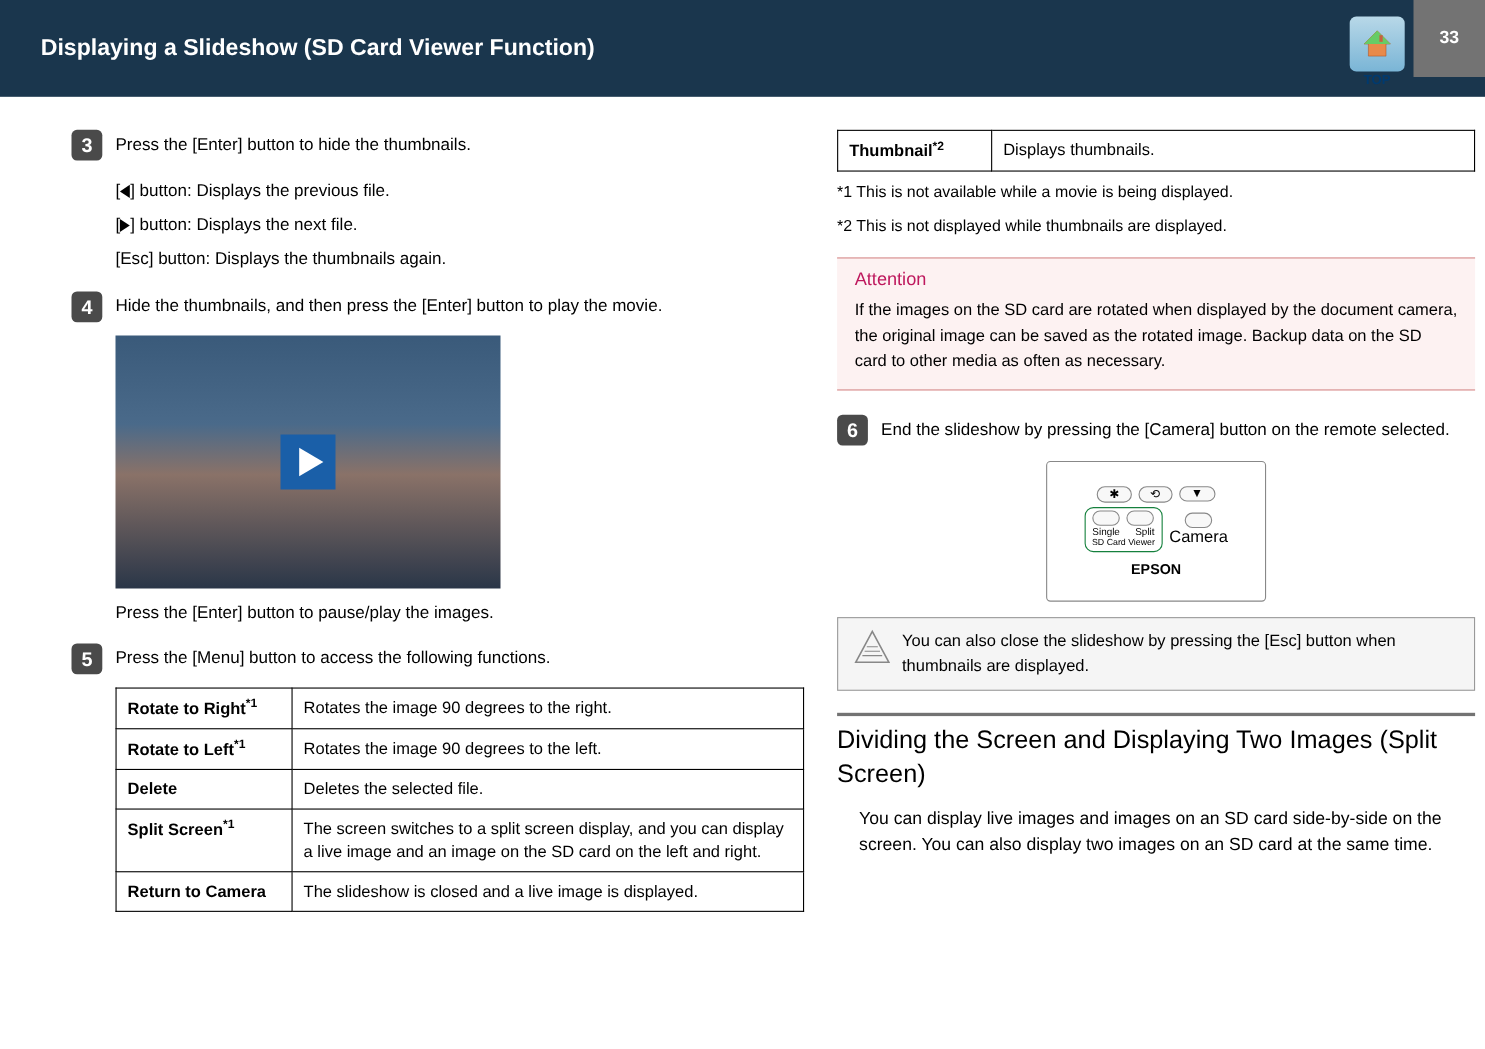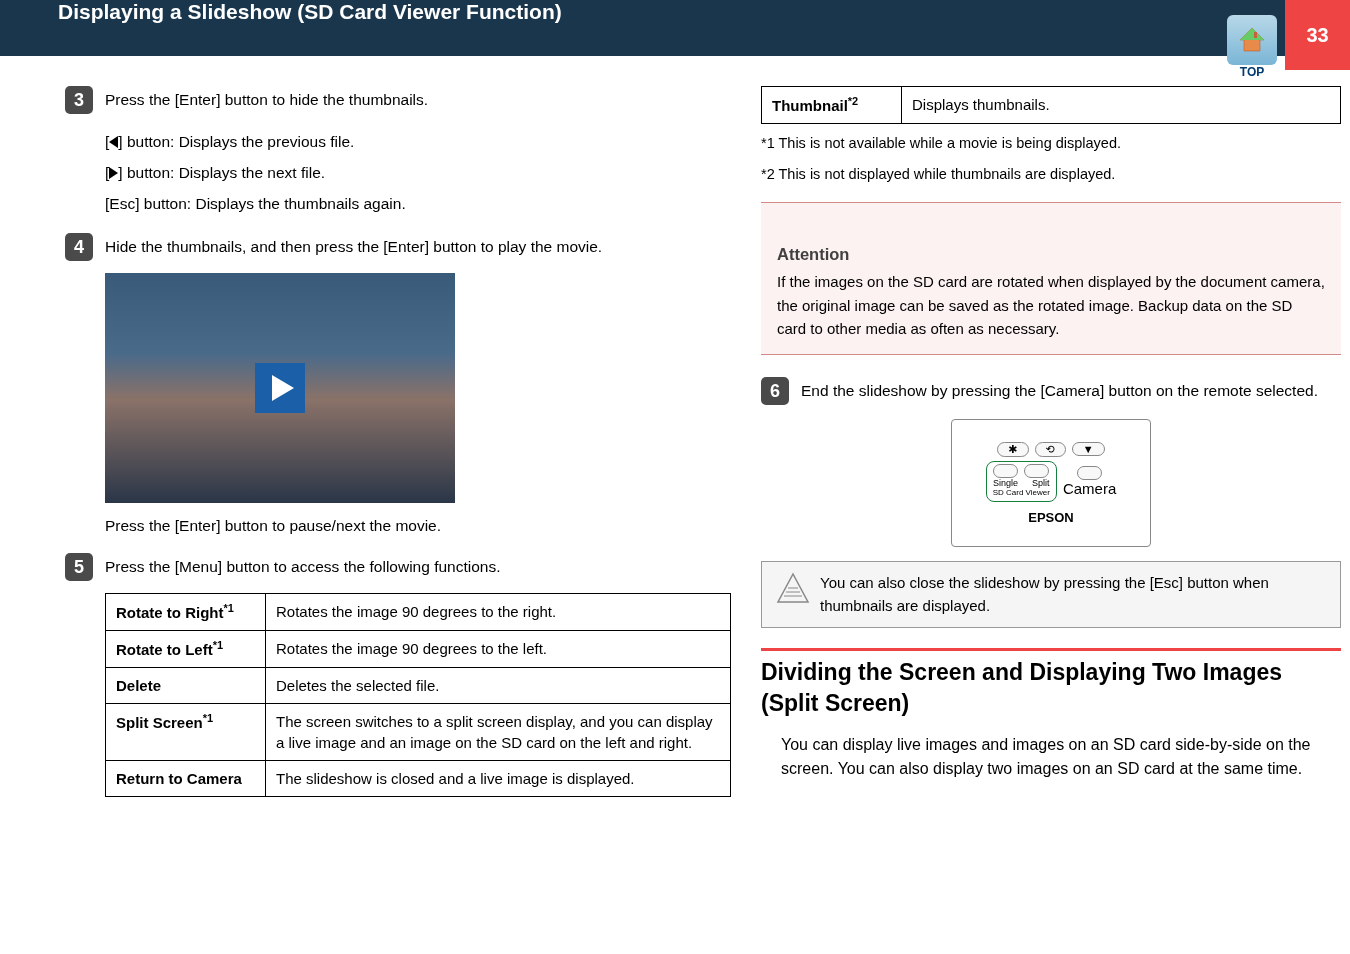--- a/index.html
+++ b/index.html
@@ -8,23 +8,24 @@
   width: 1350px;
   height: 954px;
   background: #fff;
   color: #000;
   position: relative;
   overflow: hidden;
 }
 .header {
   background: #1a364d;
   color: #fff;
-  height: 56px;
-  display: flex;
-  padding: 0 58px;
+  height: 88px;
+  display: flex;
+  align-items: center;
+  padding: 0 37px;
   position: relative;
 }
 .header-title {
   font-size: 21px;
   font-weight: bold;
 }
 .header-right {
   position: absolute;
   right: 0;
   top: 0;
@@ -47,23 +48,23 @@
 .top-label {
   font-size: 12px;
   font-weight: bold;
   color: #003a6f;
   position: absolute;
   bottom: -14px;
   left: 50%;
   transform: translateX(-50%);
 }
 .page-num {
-  background: #ef4444;
+  background: #737373;
   color: #fff;
-  font-size: 20px;
+  font-size: 16px;
   font-weight: bold;
   width: 65px;
   height: 70px;
   display: flex;
   align-items: center;
   justify-content: center;
 }
 .content {
   display: flex;
   padding: 30px 40px 20px 50px;
@@ -164,25 +165,24 @@
 .attention-box {
   border: 1px solid #d58a8a;
   border-left: none;
   border-right: none;
   background: #fdf2f2;
   padding: 10px 16px 14px 16px;
   margin: 16px 0 22px 0;
   width: 580px;
 }
 .attention-title {
-  color: #404040;
-  font-weight: bold;
+  color: #be185d;
+  font-weight: normal;
   font-size: 16.5px;
   margin-bottom: 6px;
-  margin-top: 32px;
 }
 .attention-text {
   font-size: 15px;
   line-height: 1.55;
 }
 .remote-img {
   width: 200px;
   height: 128px;
   margin: 14px auto;
   background: #fff;
@@ -225,24 +225,24 @@
   width: 34px;
   height: 32px;
   flex-shrink: 0;
   margin-right: 10px;
 }
 .tip-text {
   font-size: 15px;
   line-height: 1.5;
 }
 .section-heading {
-  border-top: 3px solid #ef4444;
+  border-top: 3px solid #737373;
   padding-top: 6px;
   font-size: 23px;
-  font-weight: bold;
+  font-weight: normal;
   margin: 10px 0 14px 0;
   line-height: 1.35;
 }
 .section-text {
   font-size: 16px;
   line-height: 1.5;
   margin-left: 20px;
 }
 </style>
 </head>
@@ -279,21 +279,21 @@
 
     <div class="step" style="margin-top:14px;">
       <div class="step-num">4</div>
       <div class="step-text">Hide the thumbnails, and then press the [Enter] button to play the movie.</div>
     </div>
     <div class="movie-img">
       <div class="play-btn">
         <div class="play-tri"></div>
       </div>
     </div>
-    <div class="after-img">Press the [Enter] button to pause/next the movie.</div>
+    <div class="after-img">Press the [Enter] button to pause/play the images.</div>
 
     <div class="step">
       <div class="step-num">5</div>
       <div class="step-text">Press the [Menu] button to access the following functions.</div>
     </div>
     <table class="func-table">
       <tbody>
           <tr>
         <td>Rotate to Right<span class="sup">*1</span></td>
         <td>Rotates the image 90 degrees to the right.</td>

